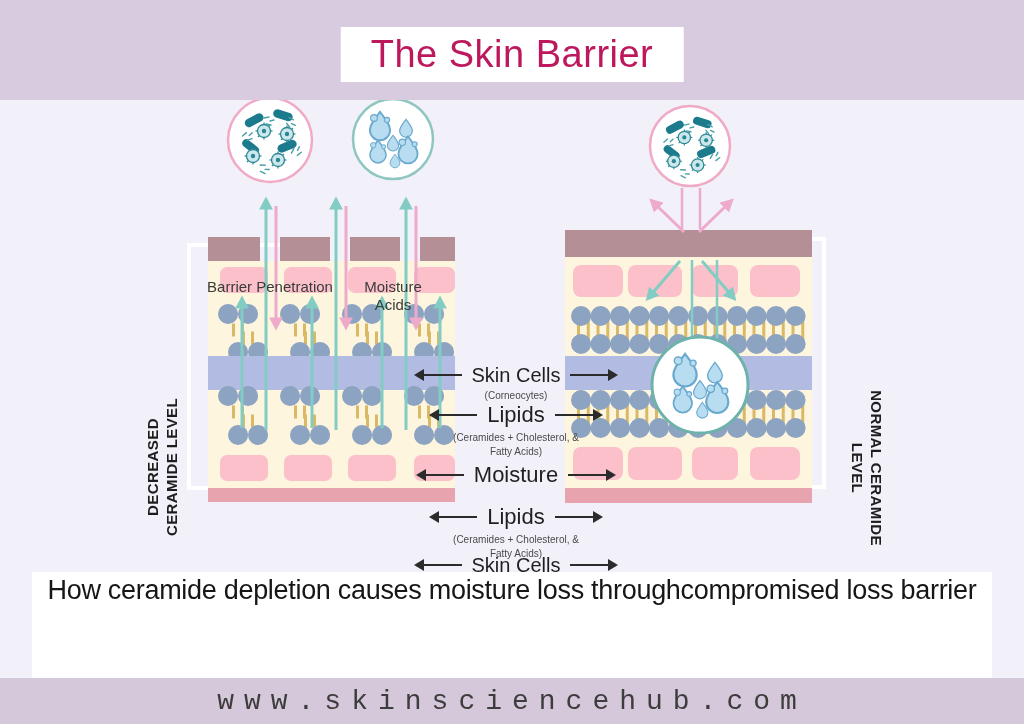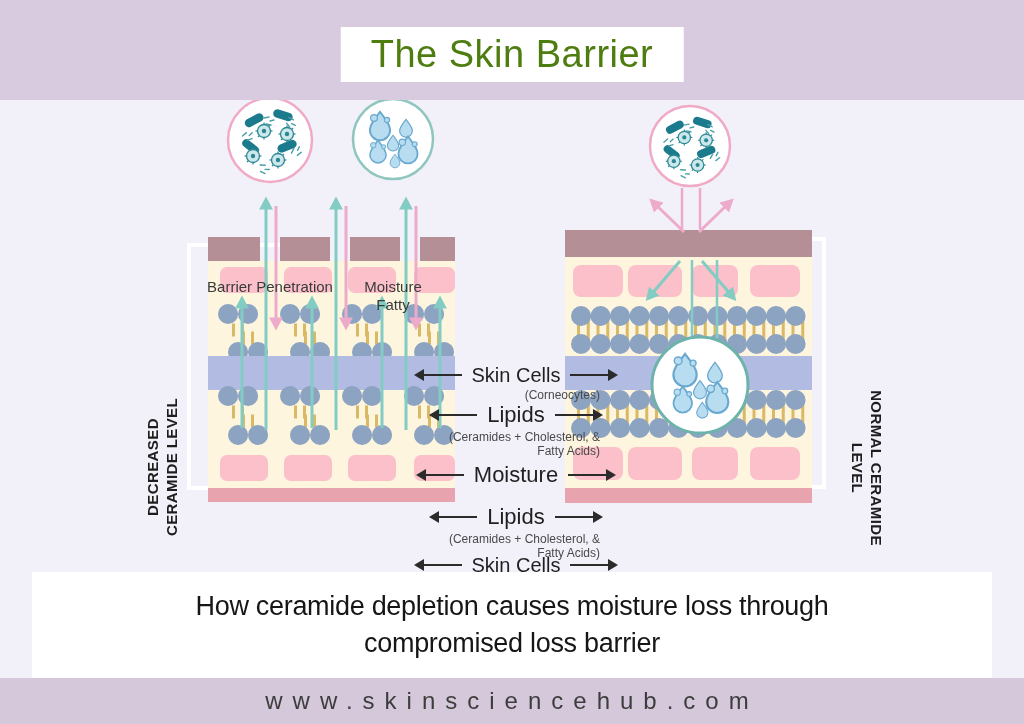--- a/index.html
+++ b/index.html
@@ -6,64 +6,64 @@
   .canvas {
     position:relative; width:1024px; height:724px; overflow:hidden;
     font-family:"Liberation Sans", sans-serif;
     background:var(--bg);
   }
   .top-band { position:absolute; left:0; top:0; width:1024px; height:100px; background:var(--frame); }
   .title-box {
     position:absolute; left:50%; top:27px; transform:translateX(-50%);
     background:var(--box); padding:6px 30px;
   }
-  .title-box h1 { margin:0; font-size:38px; font-weight:500; color:#4d7c0f; letter-spacing:0.5px; white-space:nowrap; }
+  .title-box h1 { margin:0; font-size:38px; font-weight:500; color:#be185d; letter-spacing:0.5px; white-space:nowrap; }
 
   .main { position:absolute; left:0; top:100px; width:1024px; height:472px; background:var(--bg); }
   .main svg { position:absolute; left:0; top:0; }
 
   .legend-label { position:absolute; text-align:center; font-size:15px; line-height:18px; color:#3a3a3a; }
   .legend-label.bacteria { left:160px; top:178px; width:220px; }
   .legend-label.moisture { left:338px; top:178px; width:110px; }
 
   .lblrow { position:absolute; left:408px; width:216px; display:flex; align-items:center; justify-content:center; gap:10px; }
   .lblrow .lbl { color:#1f1f1f; font-weight:500; white-space:nowrap; }
   .row-skincells1 { top:262px; height:26px; } .row-skincells1 .lbl { font-size:20px; }
   .row-lipids1   { top:300px; height:30px; } .row-lipids1 .lbl { font-size:22px; }
   .row-moisture  { top:360px; height:30px; } .row-moisture .lbl { font-size:22px; }
   .row-lipids2   { top:402px; height:30px; } .row-lipids2 .lbl { font-size:22px; }
   .row-skincells2{ top:452px; height:26px; } .row-skincells2 .lbl { font-size:20px; }
 
-  .sublbl { position:absolute; left:432px; width:168px; text-align:right; font-size:12px; line-height:13.5px; color:#4a4a4a; }
+  .sublbl { position:absolute; left:432px; width:168px; text-align:center; font-size:10px; line-height:13.5px; color:#4a4a4a; }
   .sub-corneo1 { top:289px; } .sub-lipids1 { top:331px; } .sub-lipids2 { top:433px; } .sub-corneo2 { top:479px; }
 
   .arr { width:46px; height:2.2px; background:var(--ink); position:relative; flex:0 0 auto; }
   .arr-left::before {
     content:""; position:absolute; left:-2px; top:-4.9px;
     border-top:6px solid transparent; border-bottom:6px solid transparent; border-right:10px solid var(--ink);
   }
   .arr-right::before {
     content:""; position:absolute; right:-2px; top:-4.9px;
     border-top:6px solid transparent; border-bottom:6px solid transparent; border-left:10px solid var(--ink);
   }
 
   .panel-caption { position:absolute; width:260px; text-align:center; top:508px; font-size:15.5px; font-weight:500; letter-spacing:0.4px; color:#2e2e2e; }
   .cap-damaged { left:206px; } .cap-healthy { left:562px; }
 
   .vert-label { position:absolute; width:222px; text-align:center; font-size:15px; font-weight:bold; color:#1d1d1d; letter-spacing:0.4px; line-height:19px; }
   .vert-left  { left:51px;  top:348px; transform:rotate(-90deg); }
   .vert-right { left:756px; top:349px; transform:rotate(90deg); }
 
   .caption-box { position:absolute; left:32px; top:572px; width:960px; height:106px; background:var(--box);
-    display:flex; flex-direction:column; justify-content:center; text-align:center; }
+    display:flex; flex-direction:row; justify-content:center; text-align:center; }
   .caption-box p { margin:0; font-size:27px; line-height:37px; font-weight:500; color:#161616; letter-spacing:-0.3px; }
 
   .footer { position:absolute; left:0; top:678px; width:1024px; height:46px; background:var(--frame-dark);
     display:flex; align-items:center; justify-content:center; }
-  .footer span { font-family:Liberation Sans, sans-serif; font-size:24px; letter-spacing:10px; color:#3d3d3d; }
+  .footer span { font-family:Liberation Mono, monospace; font-size:28px; letter-spacing:10px; color:#3d3d3d; }
 </style>
 </head>
 <body>
 
 <div class="canvas">
 
   <div class="top-band">
     <div class="title-box">
       <h1>The Skin Barrier</h1>
     </div>
@@ -237,21 +237,21 @@
         <circle cx="690" cy="146" r="40" fill="#ffffff" stroke="#f0aac6" stroke-width="2.5"></circle>
         <use href="#microbes" transform="translate(690,146) scale(0.95)"></use>
       </g>
     </svg>
 
     <div class="legend-label bacteria">
       <div>Barrier Penetration</div>
     </div>
     <div class="legend-label moisture">
       <div>Moisture</div>
-      <div>Fatty</div>
+      <div>Acids</div>
     </div>
 
     <div class="lblrow row-skincells1">
       <span class="arr arr-left"></span>
       <span class="lbl">Skin Cells</span>
       <span class="arr arr-right"></span>
     </div>
     <div class="sublbl sub-corneo1">(Corneocytes)</div>
 
     <div class="lblrow row-lipids1">

